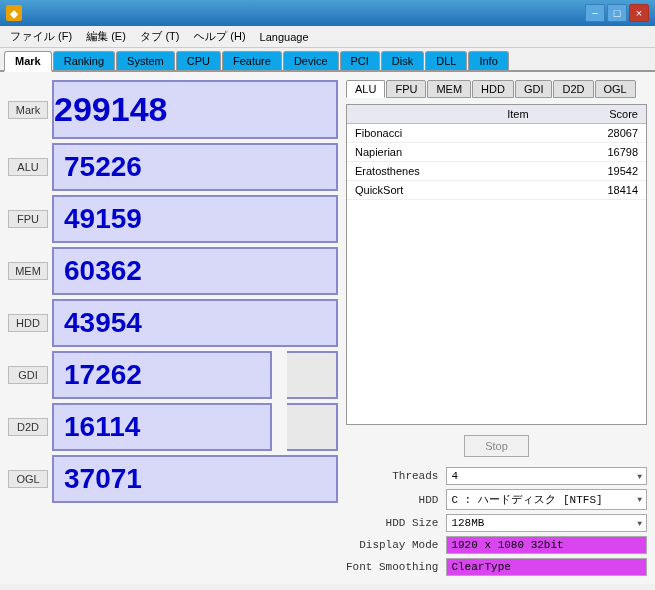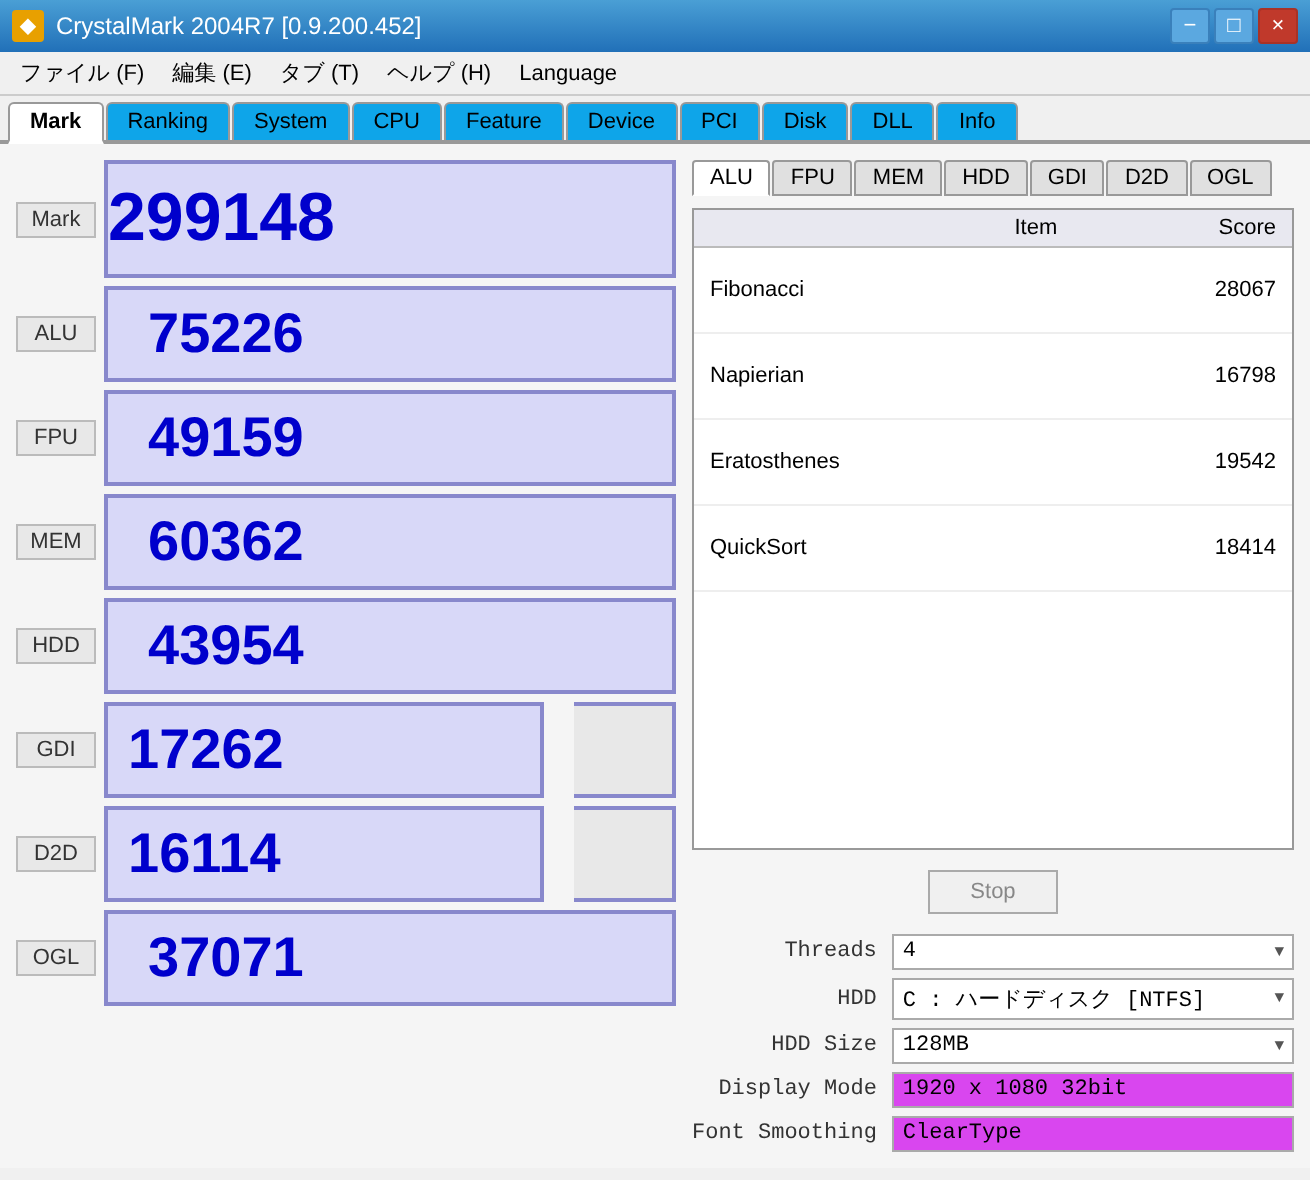--- a/index.html
+++ b/index.html
@@ -120,21 +120,21 @@
       font-size: 11px;
       color: #333;
       background: #e8e8e8;
       border: 1px solid #bbb;
       padding: 2px 0;
     }
     .score-box {
       flex: 1;
       background: #d8d8f8;
       border: 2px solid #8888cc;
-      padding: 6px 20px;
+      padding: 6px 10px;
       font-size: 28px;
       font-weight: bold;
       color: #0000cc;
       font-family: Arial, sans-serif;
     }
     .score-box.mark-box {
       font-size: 34px;
       padding: 8px 0;
     }
     .score-box-partial {
@@ -192,21 +192,21 @@
     .result-table th {
       background: #e8e8f0;
       padding: 3px 8px;
       text-align: right;
       font-size: 11px;
       border-bottom: 1px solid #bbb;
       font-weight: normal;
     }
     .result-table th.score-col { text-align: right; }
     .result-table td {
-      padding: 15px 8px;
+      padding: 3px 8px;
       font-size: 11px;
       border-bottom: 1px solid #eee;
     }
     .result-table td.score-val { text-align: right; }
     .stop-btn {
       background: #f0f0f0;
       border: 1px solid #aaa;
       padding: 4px 20px;
       font-size: 11px;
       cursor: pointer;
@@ -251,21 +251,20 @@
     }
   </style>
 </head>
 <body>
 
 <div class="title-bar">
   <div class="title-bar-left">
     <div class="title-bar-icon">
       <span>◆</span>
     </div>
-    <span class="title-text">CrystalMark 2004R7 [0.9.200.452]</span>
   </div>
   <div class="title-bar-buttons">
     <button class="tb-btn">−</button>
     <button class="tb-btn">□</button>
     <button class="tb-btn close">×</button>
   </div>
 </div>
 
 <div class="menu-bar">
   <span class="menu-item">ファイル (F)</span>

